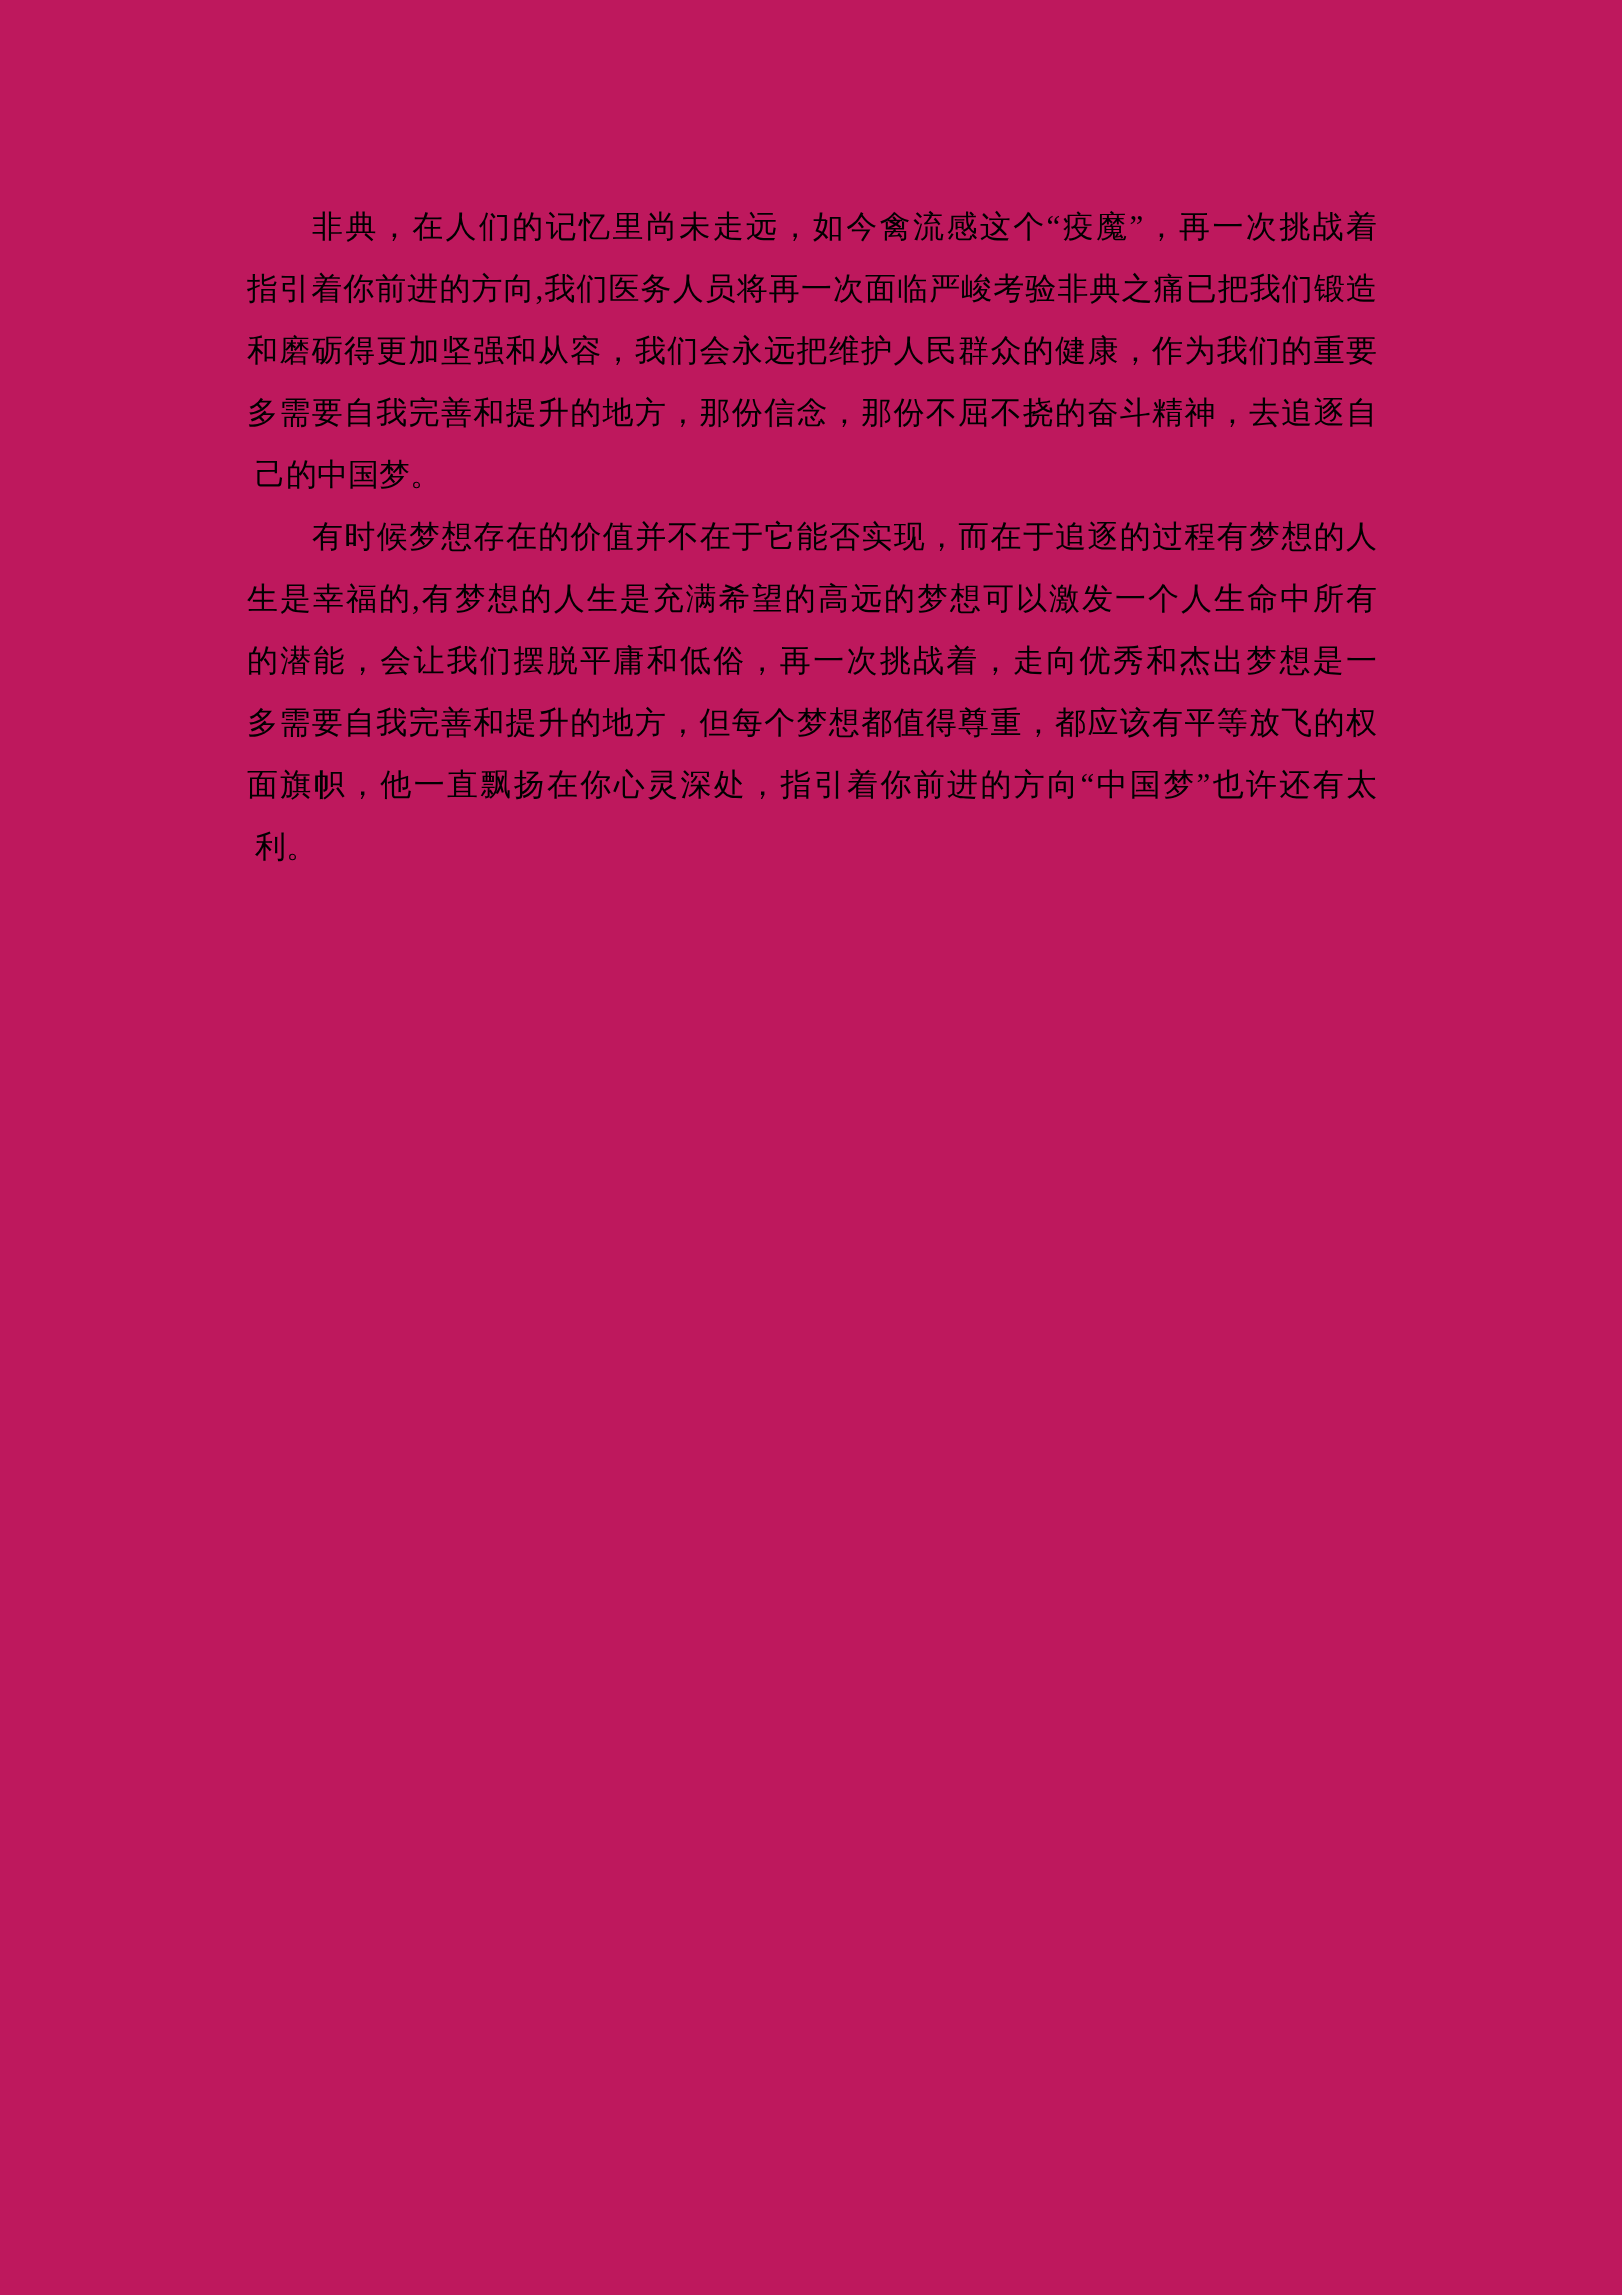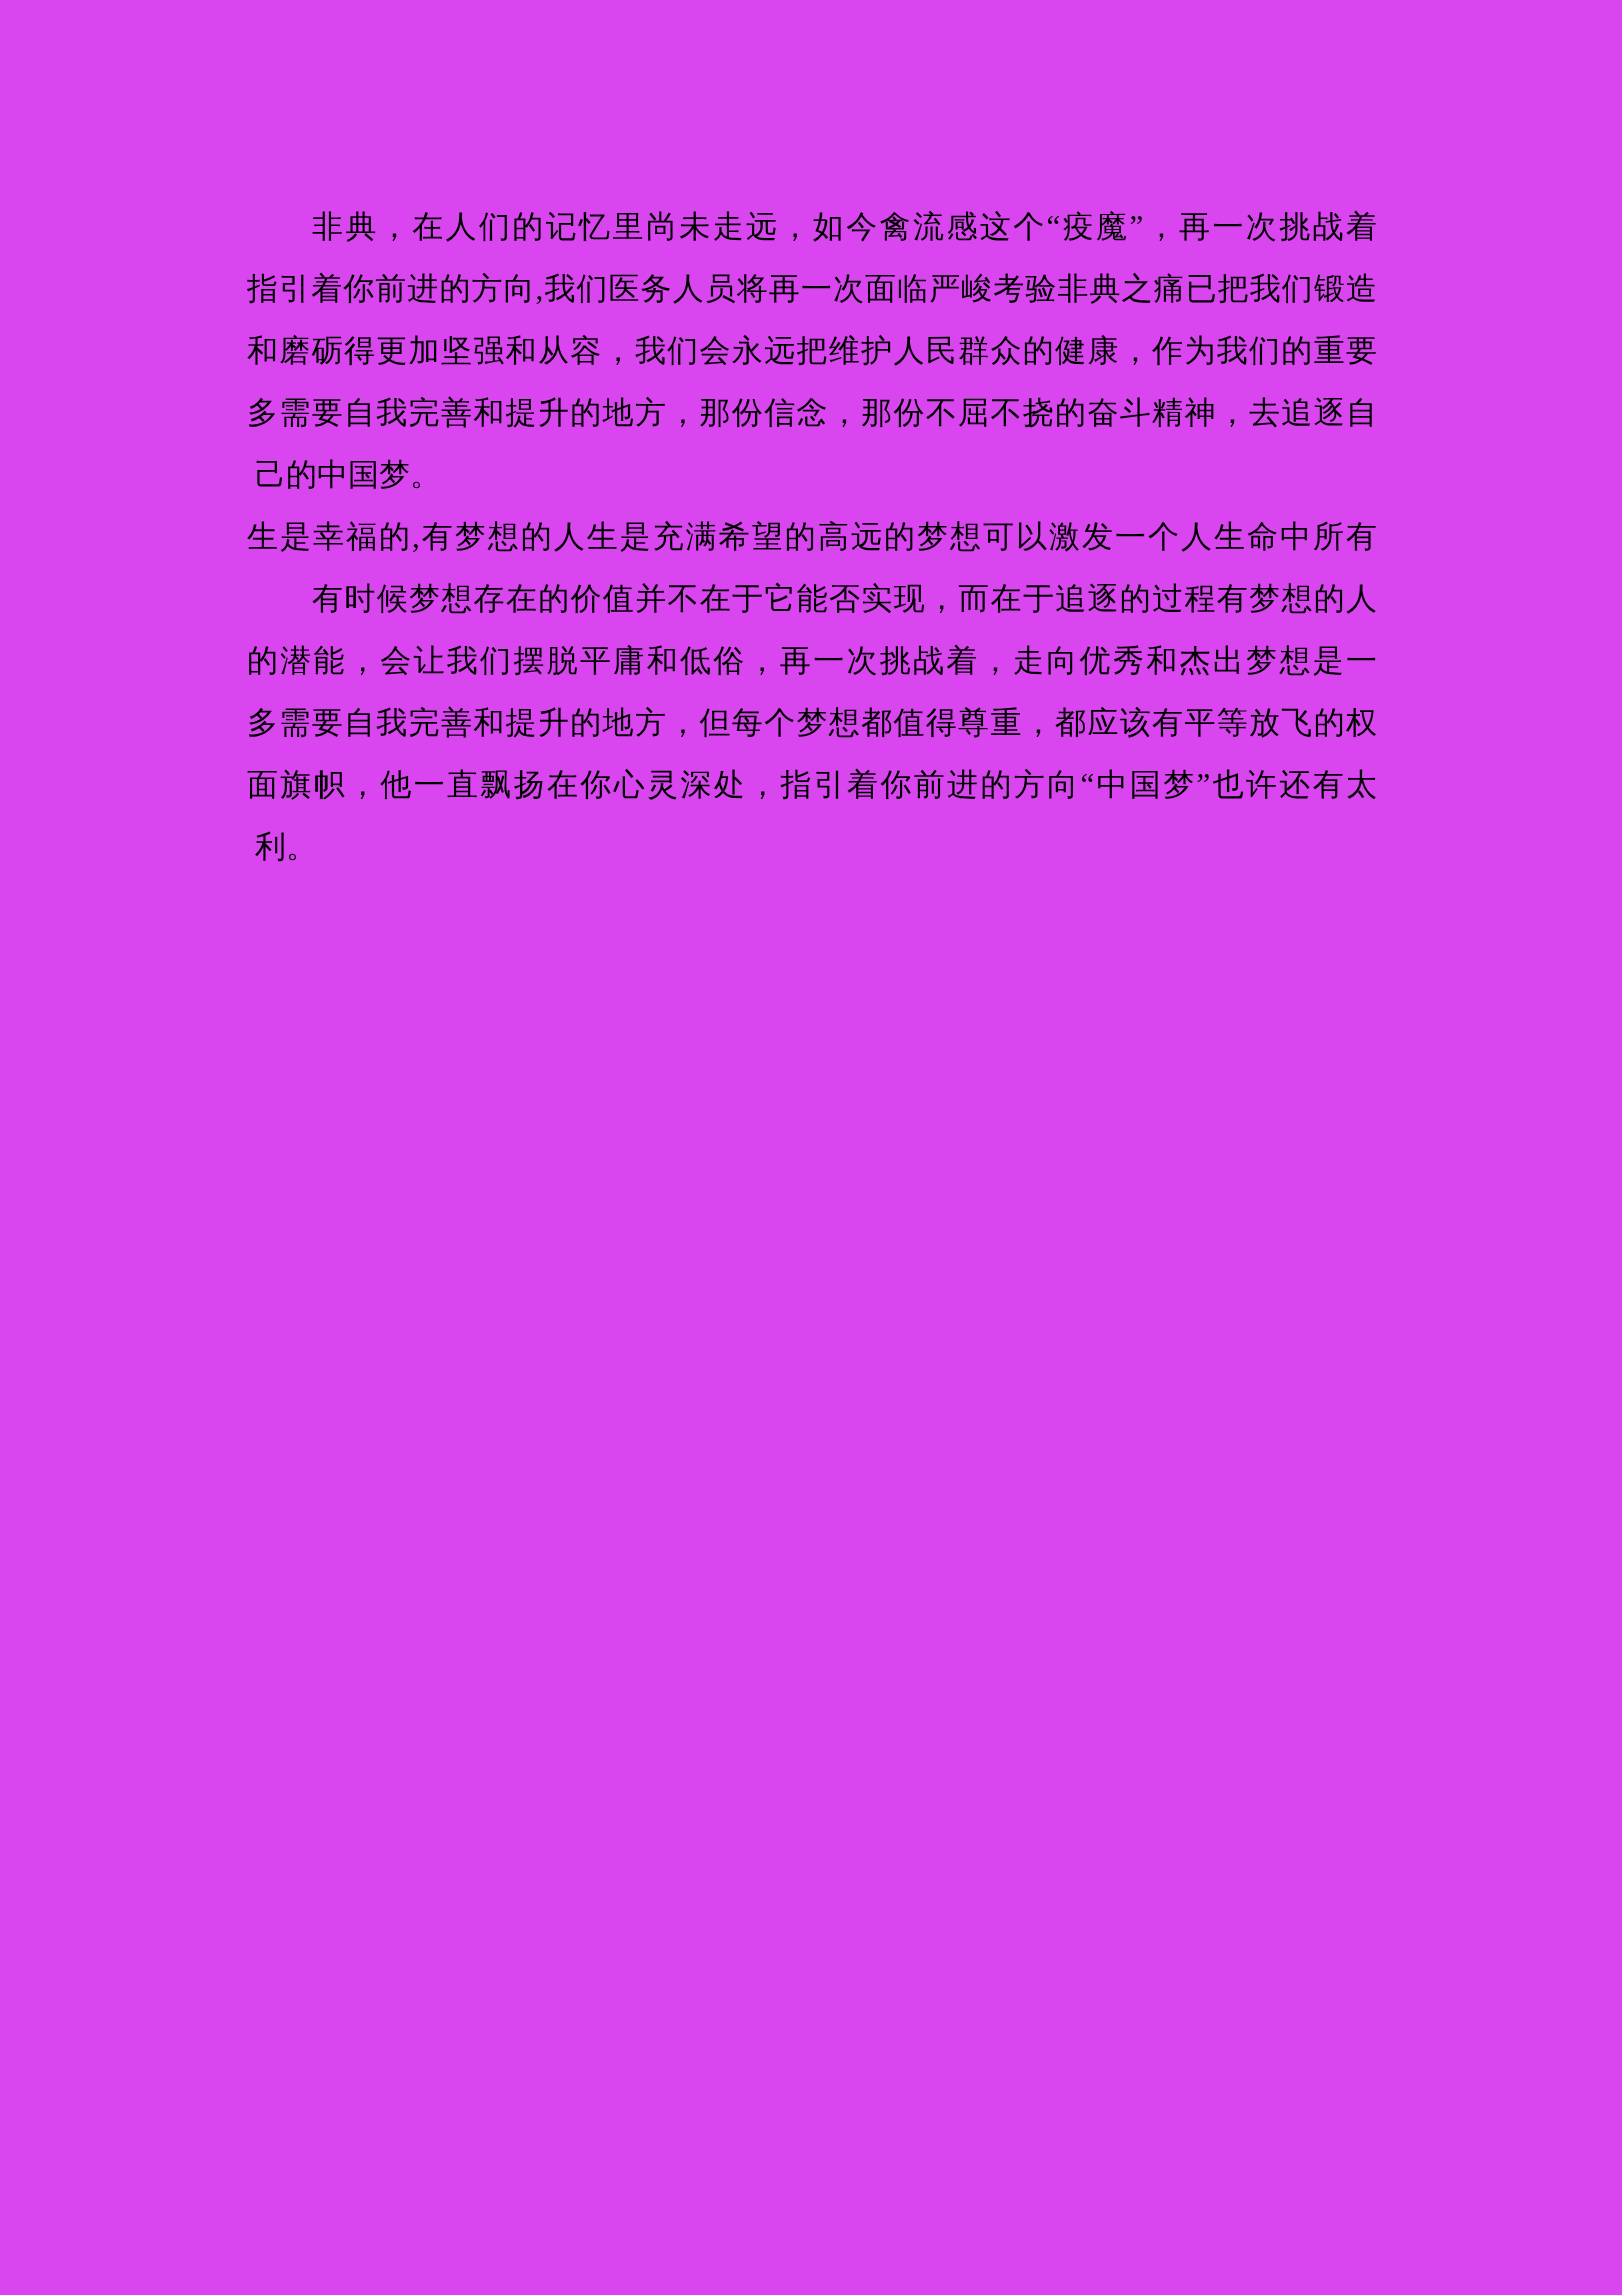--- a/index.html
+++ b/index.html
@@ -12,21 +12,21 @@
     background: #fdfdfd;
     position: relative;
     font-family: "Liberation Serif", "DejaVu Serif", serif;
   }
   .page {
     position: absolute;
     left: 0;
     top: 0;
     width: 1623px;
     height: 2295px;
-    background: #d946ef;
+    background: #be185d;
     overflow: hidden;
   }
   .content {
     position: absolute;
     left: 247px;
     top: 196px;
     width: 1130px;
     color: #000000;
     font-size: 31px;
     line-height: 62px;
@@ -57,22 +57,22 @@
 <div class="page">
   <div class="content" id="doc-content" style="color: rgb(0, 0, 0);">
       <div class="paragraph">
         <div class="line indent">非典，在人们的记忆里尚未走远，如今禽流感这个“疫魔”，再一次挑战着</div>
         <div class="line">指引着你前进的方向,我们医务人员将再一次面临严峻考验非典之痛已把我们锻造</div>
         <div class="line">和磨砺得更加坚强和从容，我们会永远把维护人民群众的健康，作为我们的重要</div>
         <div class="line">多需要自我完善和提升的地方，那份信念，那份不屈不挠的奋斗精神，去追逐自</div>
         <div class="line last">己的中国梦。</div>
       </div>
       <div class="paragraph">
+        <div class="line indent">有时候梦想存在的价值并不在于它能否实现，而在于追逐的过程有梦想的人</div>
         <div class="line">生是幸福的,有梦想的人生是充满希望的高远的梦想可以激发一个人生命中所有</div>
-        <div class="line indent">有时候梦想存在的价值并不在于它能否实现，而在于追逐的过程有梦想的人</div>
         <div class="line">的潜能，会让我们摆脱平庸和低俗，再一次挑战着，走向优秀和杰出梦想是一</div>
         <div class="line">多需要自我完善和提升的地方，但每个梦想都值得尊重，都应该有平等放飞的权</div>
         <div class="line">面旗帜，他一直飘扬在你心灵深处，指引着你前进的方向“中国梦”也许还有太</div>
         <div class="line last">利。</div>
       </div>
     </div>
 </div>
 
 
 </body></html>

